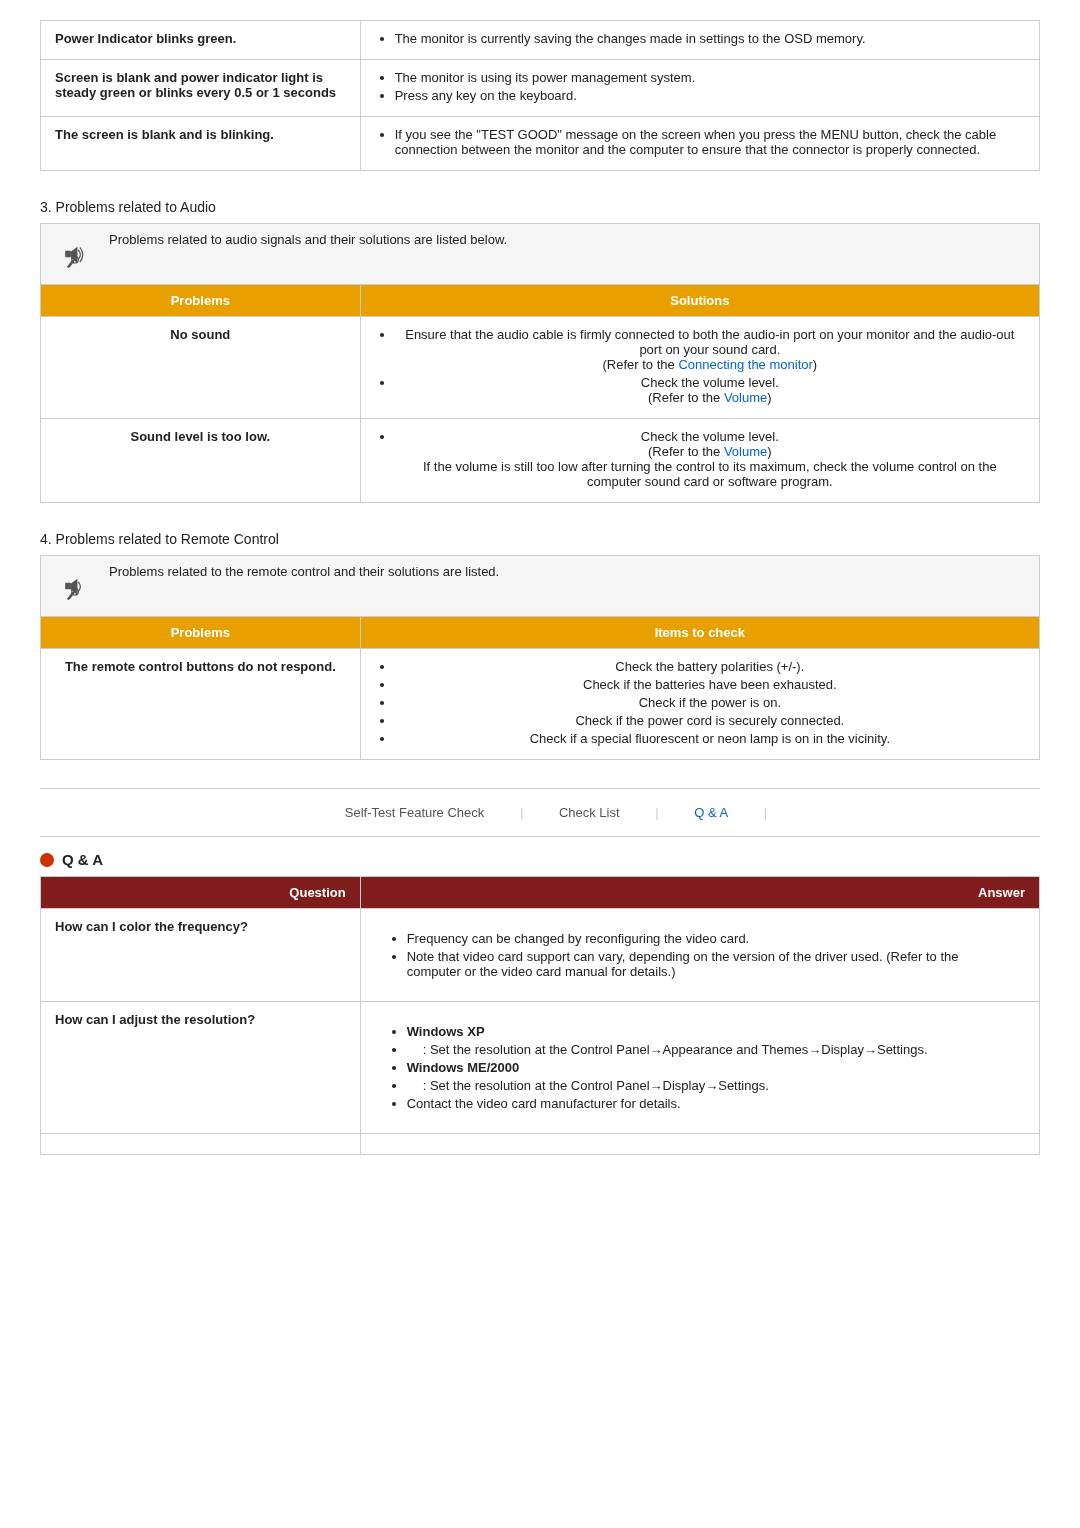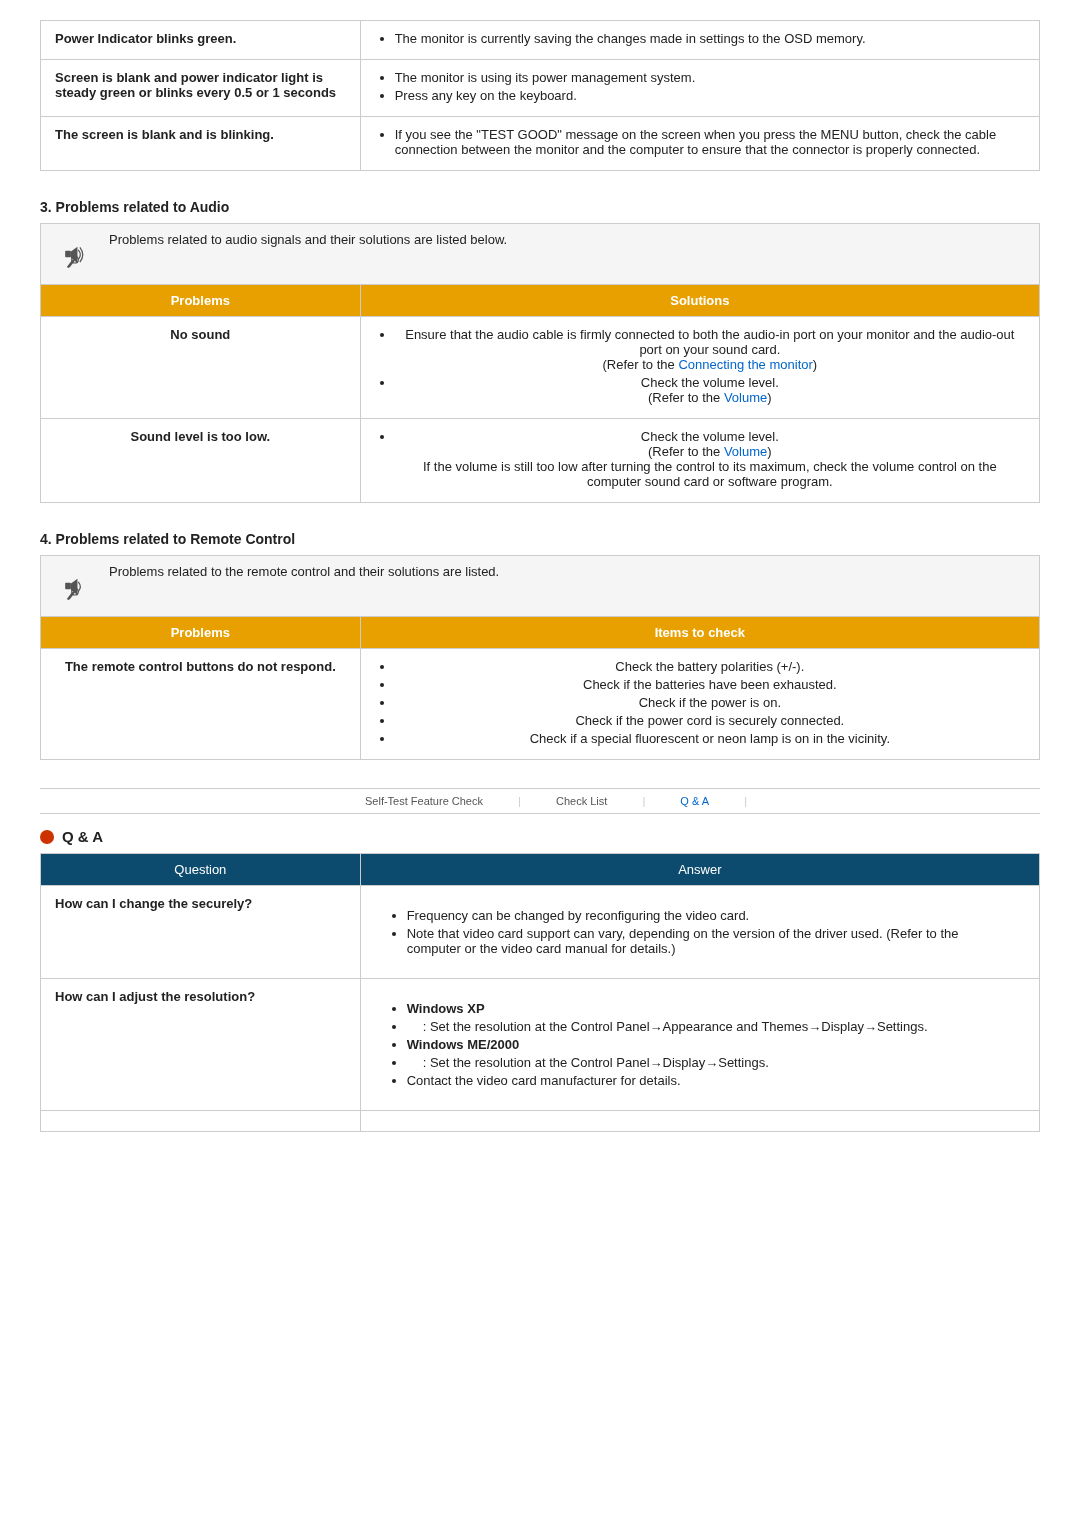--- a/index.html
+++ b/index.html
@@ -30,21 +30,21 @@
     .top-table ul {
       margin: 0;
       padding-left: 20px;
     }
     .top-table ul li {
       margin-bottom: 3px;
     }
 
     
     .section-heading {
-      font-weight: bold;
+      font-weight: normal;
       font-size: 14px;
       margin-bottom: 8px;
     }
 
     
     .icon-desc-row {
       display: flex;
       align-items: flex-start;
       background: #f5f5f5;
       border: 1px solid #ccc;
@@ -104,23 +104,23 @@
       color: #fff;
     }
 
     
     .nav-bar {
       display: flex;
       justify-content: center;
       align-items: center;
       border-top: 1px solid #ccc;
       border-bottom: 1px solid #ccc;
-      padding: 6px 0;
+      padding: 16px 0;
       margin: 4px 0 14px 0;
-      font-size: 11px;
+      font-size: 13px;
       color: #555;
     }
     .nav-bar span {
       padding: 0 16px;
     }
     .nav-bar .active-nav {
       color: #0066cc;
     }
     .nav-separator {
       color: #ccc;
@@ -142,25 +142,25 @@
     }
     .qa-title {
       font-weight: bold;
       font-size: 15px;
     }
     .qa-table {
       width: 100%;
       border-collapse: collapse;
     }
     .qa-table th {
-      background: #0c4a6e;
+      background: #7f1d1d;
       color: #fff;
-      font-weight: normal;
+      font-weight: bold;
       padding: 8px 14px;
-      text-align: center;
+      text-align: right;
       border: 1px solid #ccc;
     }
     .qa-table td {
       border: 1px solid #ccc;
       padding: 10px 14px;
       vertical-align: top;
     }
     .qa-table td:first-child {
       width: 32%;
       font-weight: bold;
@@ -311,21 +311,21 @@
 </div>
 <table class="qa-table">
   <thead>
     <tr>
       <th>Question</th>
       <th>Answer</th>
     </tr>
   </thead>
   <tbody id="qa-table-body">
       <tr>
-        <td>How can I change the securely?</td>
+        <td>How can I color the frequency?</td>
         <td>
           <ul>
             <li>Frequency can be changed by reconfiguring the video card.</li>
             <li>Note that video card support can vary, depending on the version of the driver used. (Refer to the computer or the video card manual for details.)</li>
           </ul>
         </td>
       </tr>
       <tr>
         <td>How can I adjust the resolution?</td>
         <td>

